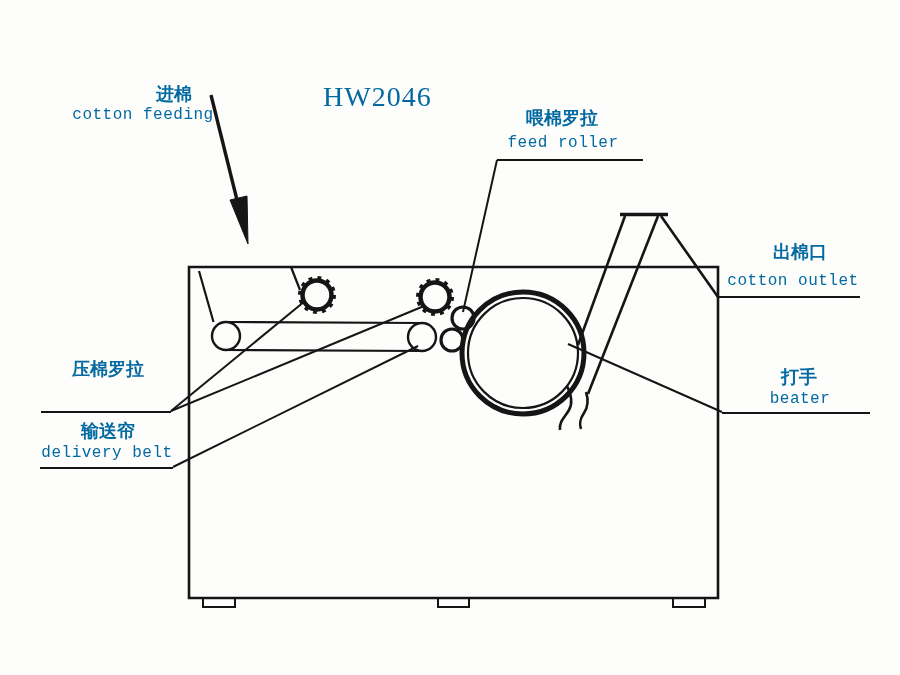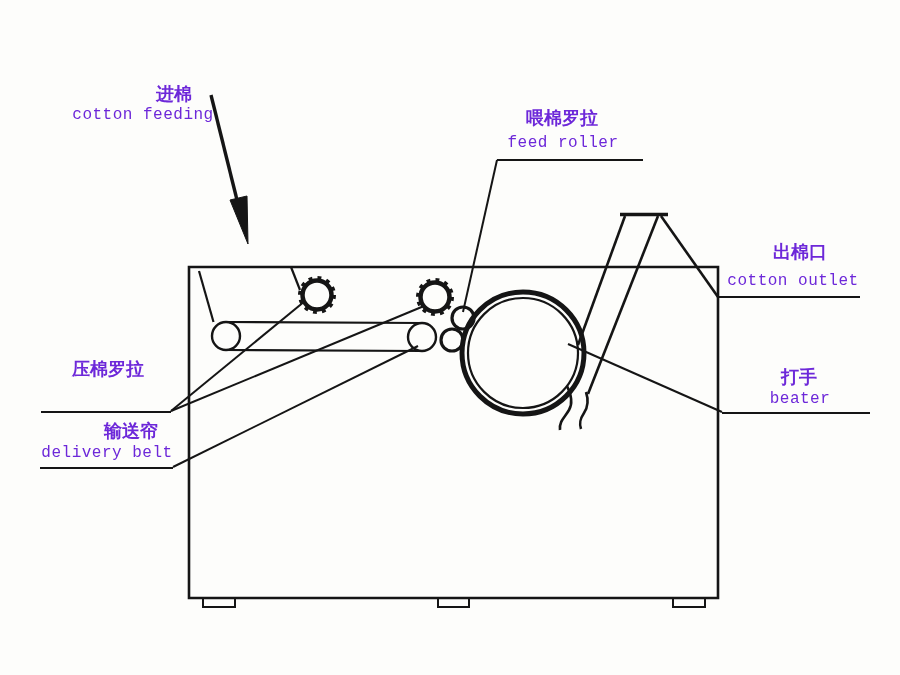--- a/index.html
+++ b/index.html
@@ -2,21 +2,21 @@
 <html><head>
 <meta charset="utf-8">
 <style>
   html,body{margin:0;padding:0;background:#e8e8e8;}
   .page{
     position:relative;width:900px;height:675px;margin:0 auto;
     background:#fdfdfb;overflow:hidden;
     font-family:"Liberation Sans",sans-serif;color:#151515;
   }
   .diagram-svg{position:absolute;left:0;top:0;}
-  .lbl{position:absolute;text-align:center;white-space:nowrap;color:#6d28d9;}
+  .lbl{position:absolute;text-align:center;white-space:nowrap;color:#0369a1;}
   .zh{font-family:"DejaVu Sans",sans-serif;font-weight:bold;font-size:18px;line-height:20px;}
   .en{font-family:"Liberation Mono","DejaVu Sans Mono",monospace;font-weight:normal;font-size:16px;line-height:18px;letter-spacing:0.5px;}
   .title{font-family:"Liberation Serif","DejaVu Serif",serif;font-size:28px;line-height:30px;letter-spacing:1px;}
 </style>
 </head>
 <body>
 
 <div class="page">
 
   <svg class="diagram-svg" width="900" height="675" viewBox="0 0 900 675" fill="none" stroke="#151515" stroke-linecap="butt">
@@ -79,31 +79,32 @@
       <line x1="171" y1="411" x2="424" y2="306"></line>
 
       <line x1="40" y1="468" x2="173" y2="468"></line>
       <line x1="173" y1="467" x2="418" y2="346"></line>
 
       <line x1="568" y1="344" x2="722" y2="412"></line>
       <line x1="722" y1="413" x2="870" y2="413"></line>
     </g>
   </svg>
 
+  <div class="lbl title" style="left:323px;top:82px;width:104px;">HW2046</div>
 
   <div class="lbl zh" style="left:124px;top:84px;width:100px;">进棉</div>
   <div class="lbl en" style="left:43px;top:106px;width:200px;">cotton feeding</div>
 
   <div class="lbl zh" style="left:512px;top:108px;width:100px;">喂棉罗拉</div>
   <div class="lbl en" style="left:463px;top:134px;width:200px;text-align:center;">feed roller</div>
 
   <div class="lbl zh" style="left:727px;top:242px;width:100px;text-align:right;">出棉口</div>
   <div class="lbl en" style="left:693px;top:272px;width:200px;">cotton outlet</div>
 
   <div class="lbl zh" style="left:58px;top:359px;width:100px;">压棉罗拉</div>
 
-  <div class="lbl zh" style="left:58px;top:421px;width:100px;text-align:right;">输送帘</div>
+  <div class="lbl zh" style="left:58px;top:421px;width:100px;">输送帘</div>
   <div class="lbl en" style="left:7px;top:444px;width:200px;">delivery belt</div>
 
   <div class="lbl zh" style="left:749px;top:367px;width:100px;">打手</div>
   <div class="lbl en" style="left:700px;top:390px;width:200px;">beater</div>
 
 </div>
 
 </body></html>

